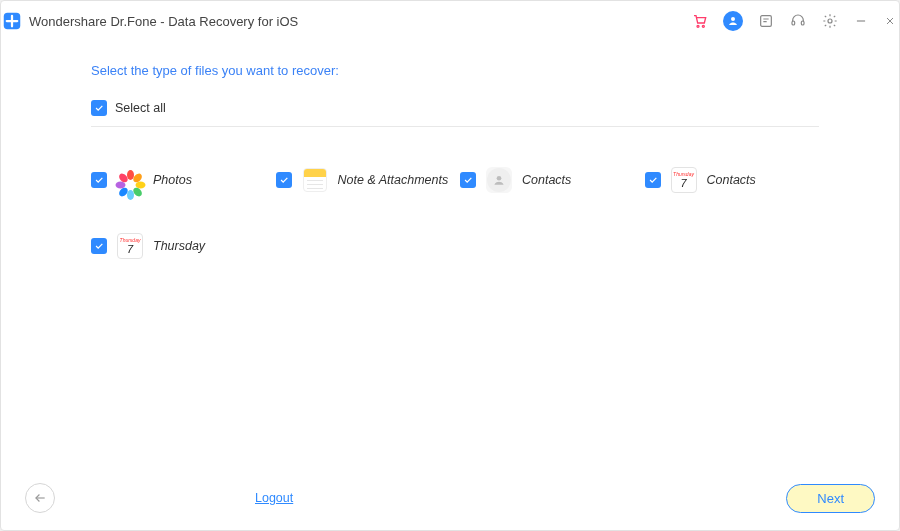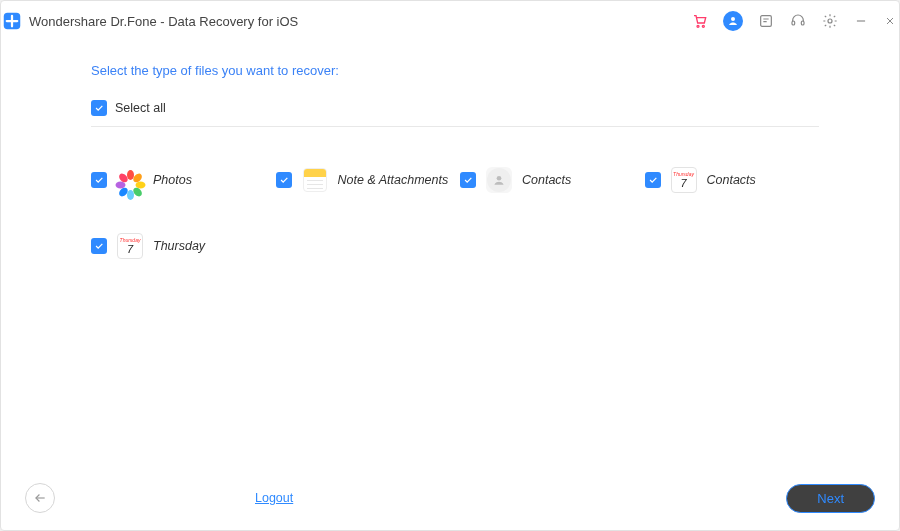--- a/index.html
+++ b/index.html
@@ -59,21 +59,21 @@
     position: absolute; left: 0; right: 0; bottom: 12px; height: 40px;
     display: flex; align-items: center; padding: 0 24px; text-align: right;
   }
   .back-btn {
     width: 30px; height: 30px; border-radius: 50%; border: 1px solid #d6d6d6;
     display: inline-flex; align-items: center; justify-content: center; cursor: pointer; color: #999;
   }
   .logout { margin-left: 200px; font-size: 12.5px; color: #2f8aff; text-decoration: underline; cursor: pointer; }
   .next-btn {
     margin-left: auto; padding: 6px 30px; border: 1.5px solid #2f8aff; border-radius: 16px;
-    color: #2f8aff; font-size: 13px; cursor: pointer; background: #404040;
+    color: #2f8aff; font-size: 13px; cursor: pointer; background: #fef9c3;
   }
 
   
   .photos-ico { position: relative; width: 20px; height: 20px; }
   .petal { position: absolute; width: 7px; height: 10px; border-radius: 50%; top: 5px; left: 6.5px; transform-origin: 50% 100%; opacity: .9; }
   
   .contacts-ico { width: 24px; height: 24px; border-radius: 50%; background: #efefef; display:flex; align-items:center; justify-content:center; }
   
   .notes-ico { width: 24px; height: 24px; border-radius: 4px; overflow: hidden; background: #fff; border: 1px solid #eee; }
   .notes-ico .top { height: 8px; background: #ffd24a; }

